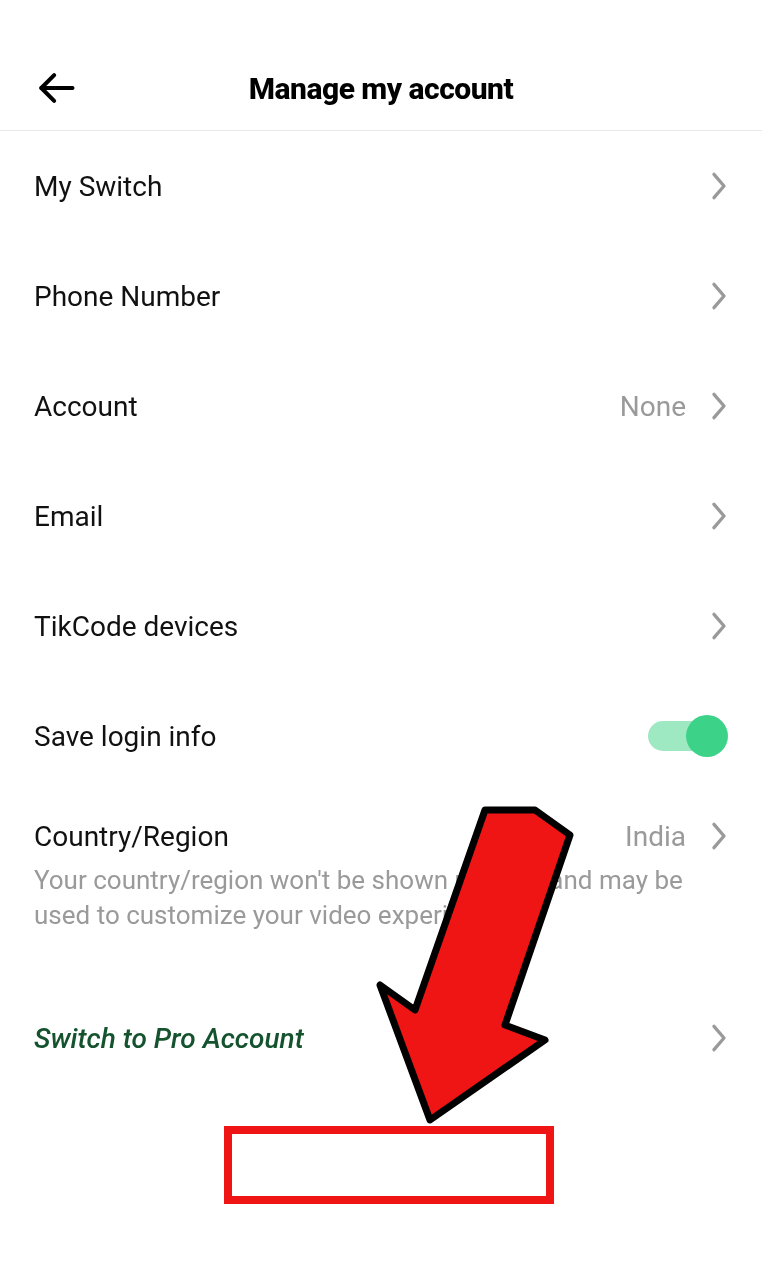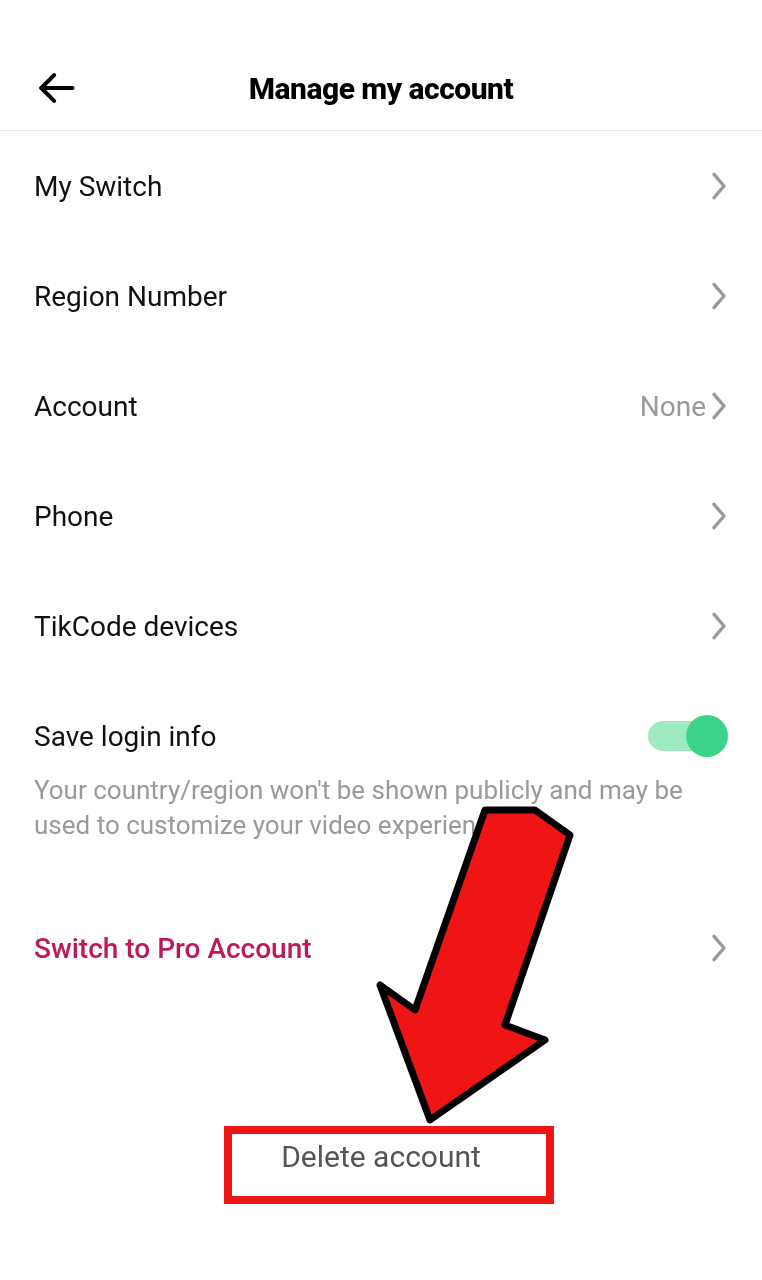--- a/index.html
+++ b/index.html
@@ -54,21 +54,21 @@
       cursor: pointer;
     }
     .row-label {
       font-size: 28px;
       color: #111;
       font-weight: 400;
     }
     .row-right {
       display: flex;
       align-items: center;
-      gap: 4px;
+      gap: 24px;
     }
     .row-value {
       font-size: 28px;
       color: #9a9a9a;
       font-weight: 400;
     }
     .chevron {
       width: 18px;
       height: 30px;
       display: flex;
@@ -105,22 +105,23 @@
       font-size: 26px;
       color: #9a9a9a;
       line-height: 1.35;
       margin-top: -18px;
       padding-bottom: 10px;
     }
     .row.country {
       height: 90px;
     }
     .link-row .row-label {
-      color: #be185d;
+      color: #14532d;
       font-weight: 500;
+      font-style: italic;
     }
     .delete-row {
       text-align: center;
       margin-top: 120px;
     }
     .delete-text {
       display: inline-block;
       font-size: 30px;
       color: #555;
       padding: 16px 30px;
@@ -164,21 +165,21 @@
     <div class="row-right">
       <span class="chevron">
         <svg width="18" height="30" viewBox="0 0 10 18" fill="none" stroke="#9a9a9a" stroke-width="2" stroke-linecap="round" stroke-linejoin="round">
             <polyline points="2 2 8 9 2 16"></polyline>
           </svg>
       </span>
     </div>
   </div>
 
   <div class="row">
-    <div class="row-label">Region Number</div>
+    <div class="row-label">Phone Number</div>
     <div class="row-right">
       <span class="chevron">
         <svg width="18" height="30" viewBox="0 0 10 18" fill="none" stroke="#9a9a9a" stroke-width="2" stroke-linecap="round" stroke-linejoin="round">
             <polyline points="2 2 8 9 2 16"></polyline>
           </svg>
       </span>
     </div>
   </div>
 
   <div class="row">
@@ -187,21 +188,21 @@
       <span class="row-value">None</span>
       <span class="chevron">
         <svg width="18" height="30" viewBox="0 0 10 18" fill="none" stroke="#9a9a9a" stroke-width="2" stroke-linecap="round" stroke-linejoin="round">
             <polyline points="2 2 8 9 2 16"></polyline>
           </svg>
       </span>
     </div>
   </div>
 
   <div class="row">
-    <div class="row-label">Phone</div>
+    <div class="row-label">Email</div>
     <div class="row-right">
       <span class="chevron">
         <svg width="18" height="30" viewBox="0 0 10 18" fill="none" stroke="#9a9a9a" stroke-width="2" stroke-linecap="round" stroke-linejoin="round">
             <polyline points="2 2 8 9 2 16"></polyline>
           </svg>
       </span>
     </div>
   </div>
 
   <div class="row">
@@ -218,36 +219,44 @@
   <div class="row">
     <div class="row-label">Save login info</div>
     <div class="row-right">
       <div class="toggle">
         <div class="toggle-track"></div>
         <div class="toggle-thumb"></div>
       </div>
     </div>
   </div>
 
+  <div class="row country">
+    <div class="row-label">Country/Region</div>
+    <div class="row-right">
+      <span class="row-value">India</span>
+      <span class="chevron">
+        <svg width="18" height="30" viewBox="0 0 10 18" fill="none" stroke="#9a9a9a" stroke-width="2" stroke-linecap="round" stroke-linejoin="round">
+            <polyline points="2 2 8 9 2 16"></polyline>
+          </svg>
+      </span>
+    </div>
+  </div>
   <div class="row-subtext">Your country/region won't be shown publicly and may be used to customize your video experience.</div>
 
   <div class="row link-row" style="margin-top:40px;">
     <div class="row-label">Switch to Pro Account</div>
     <div class="row-right">
       <span class="chevron">
         <svg width="18" height="30" viewBox="0 0 10 18" fill="none" stroke="#9a9a9a" stroke-width="2" stroke-linecap="round" stroke-linejoin="round">
             <polyline points="2 2 8 9 2 16"></polyline>
           </svg>
       </span>
     </div>
   </div>
 
-  <div class="delete-row">
-    <span class="delete-text">Delete account</span>
-  </div>
 
 </div>
 
 <div class="annotation-box"></div>
 
 <svg class="annotation-arrow" width="200" height="340" viewBox="0 0 200 340">
   <path d="M 160 10
            L 110 10
            L 40 210
            L 5 185

